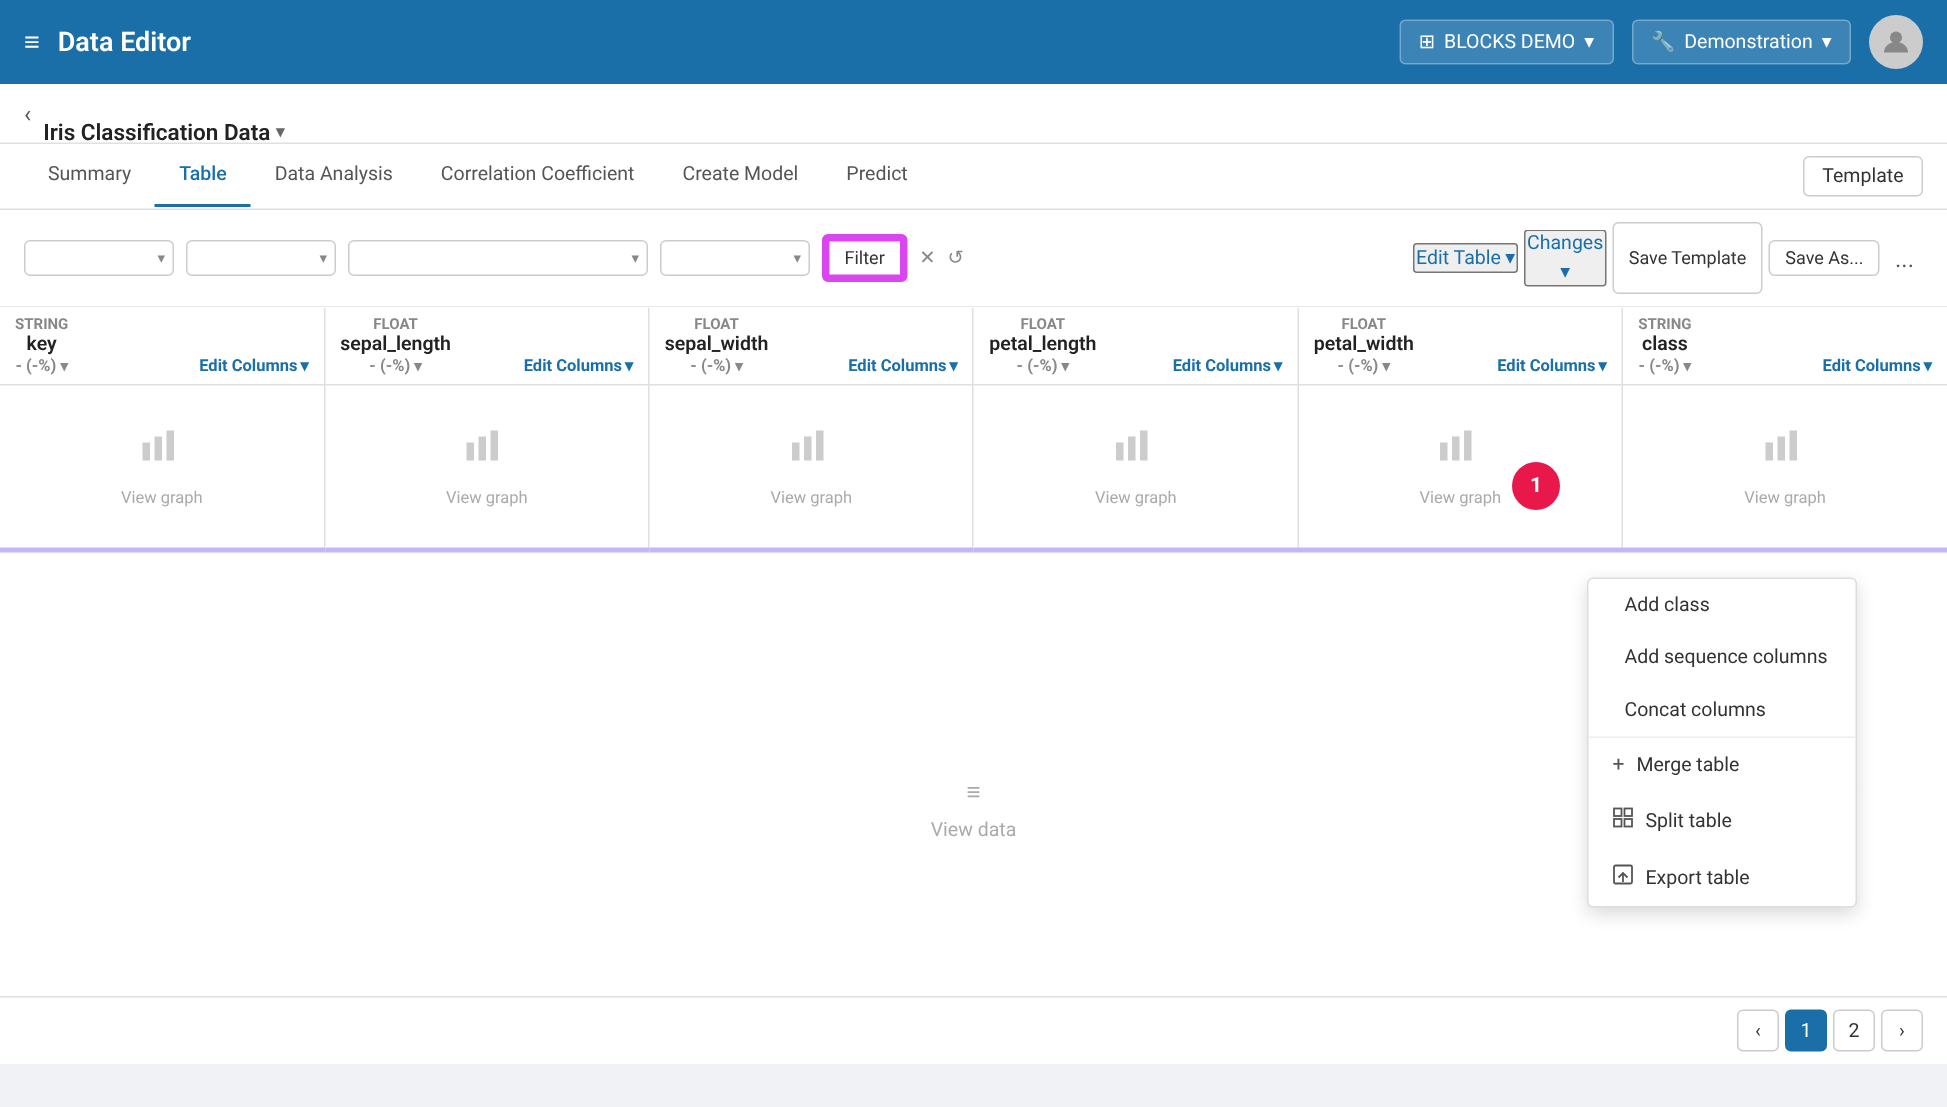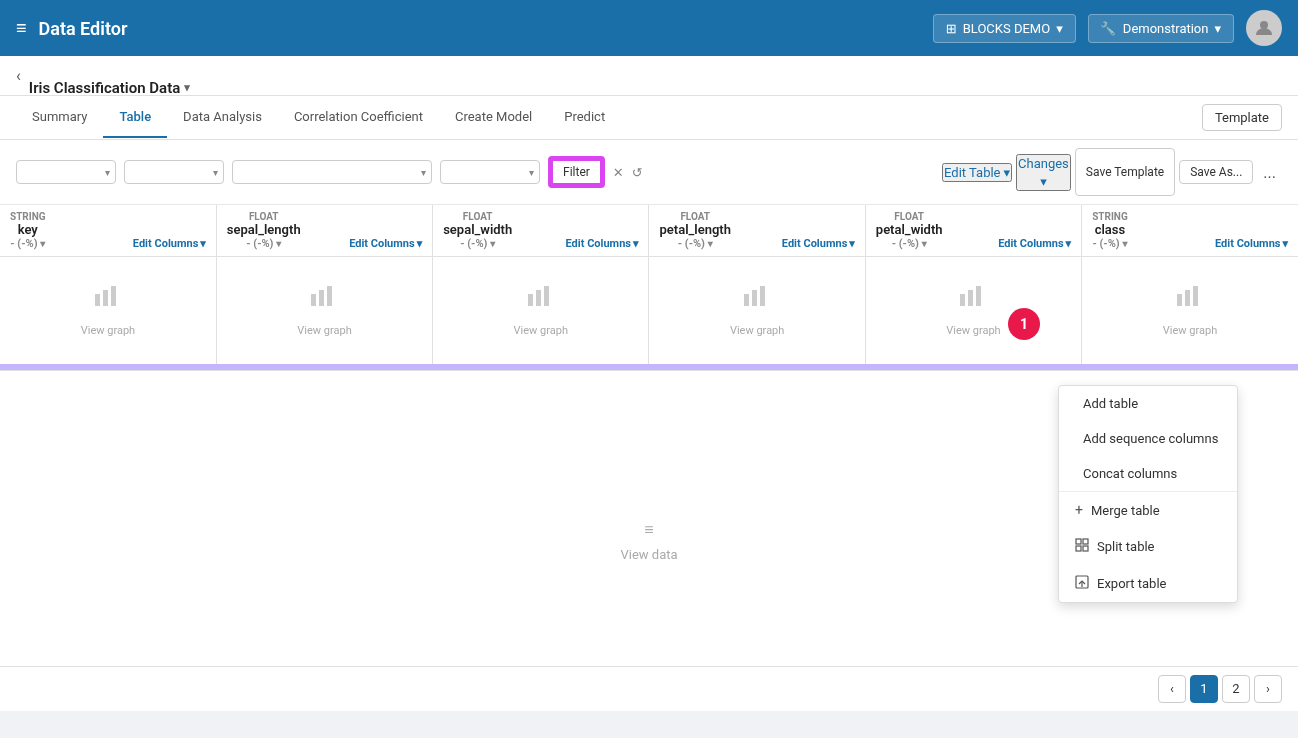--- a/index.html
+++ b/index.html
@@ -206,21 +206,21 @@
       display: flex; align-items: center; gap: 2px;
       float: right;
     }
     .col-header-top {
       display: flex;
       justify-content: space-between;
       align-items: flex-end;
     }
     .graph-cell {
       border-right: 1px solid #e0e0e0;
-      border-bottom: 6px solid #c4b5fd;
+      border-bottom: 3px solid #c4b5fd;
       padding: 20px 10px;
       text-align: center;
       vertical-align: middle;
       height: 110px;
       margin-top: 13px;
     }
     .graph-cell:last-child { border-right: none; }
     .graph-icon { font-size: 28px; color: #ccc; display: block; margin-bottom: 4px; }
     .view-graph { font-size: 11px; color: #aaa; }
     .empty-area {
@@ -529,21 +529,21 @@
   <div class="empty-area">
     <span class="view-data-icon">≡</span>
     <span>View data</span>
   </div>
 
   <div class="badge-circle badge-1">1</div>
 
   <div class="dropdown-menu">
     <div class="menu-item">
       <span class="menu-icon"></span>
-      <span>Add table</span>
+      <span>Add class</span>
     </div>
     <div class="menu-item">
       <span class="menu-icon"></span>
       <span>Add sequence columns</span>
     </div>
     <div class="menu-item">
       <span class="menu-icon"></span>
       <span>Concat columns</span>
     </div>
     <div class="menu-divider"></div>

